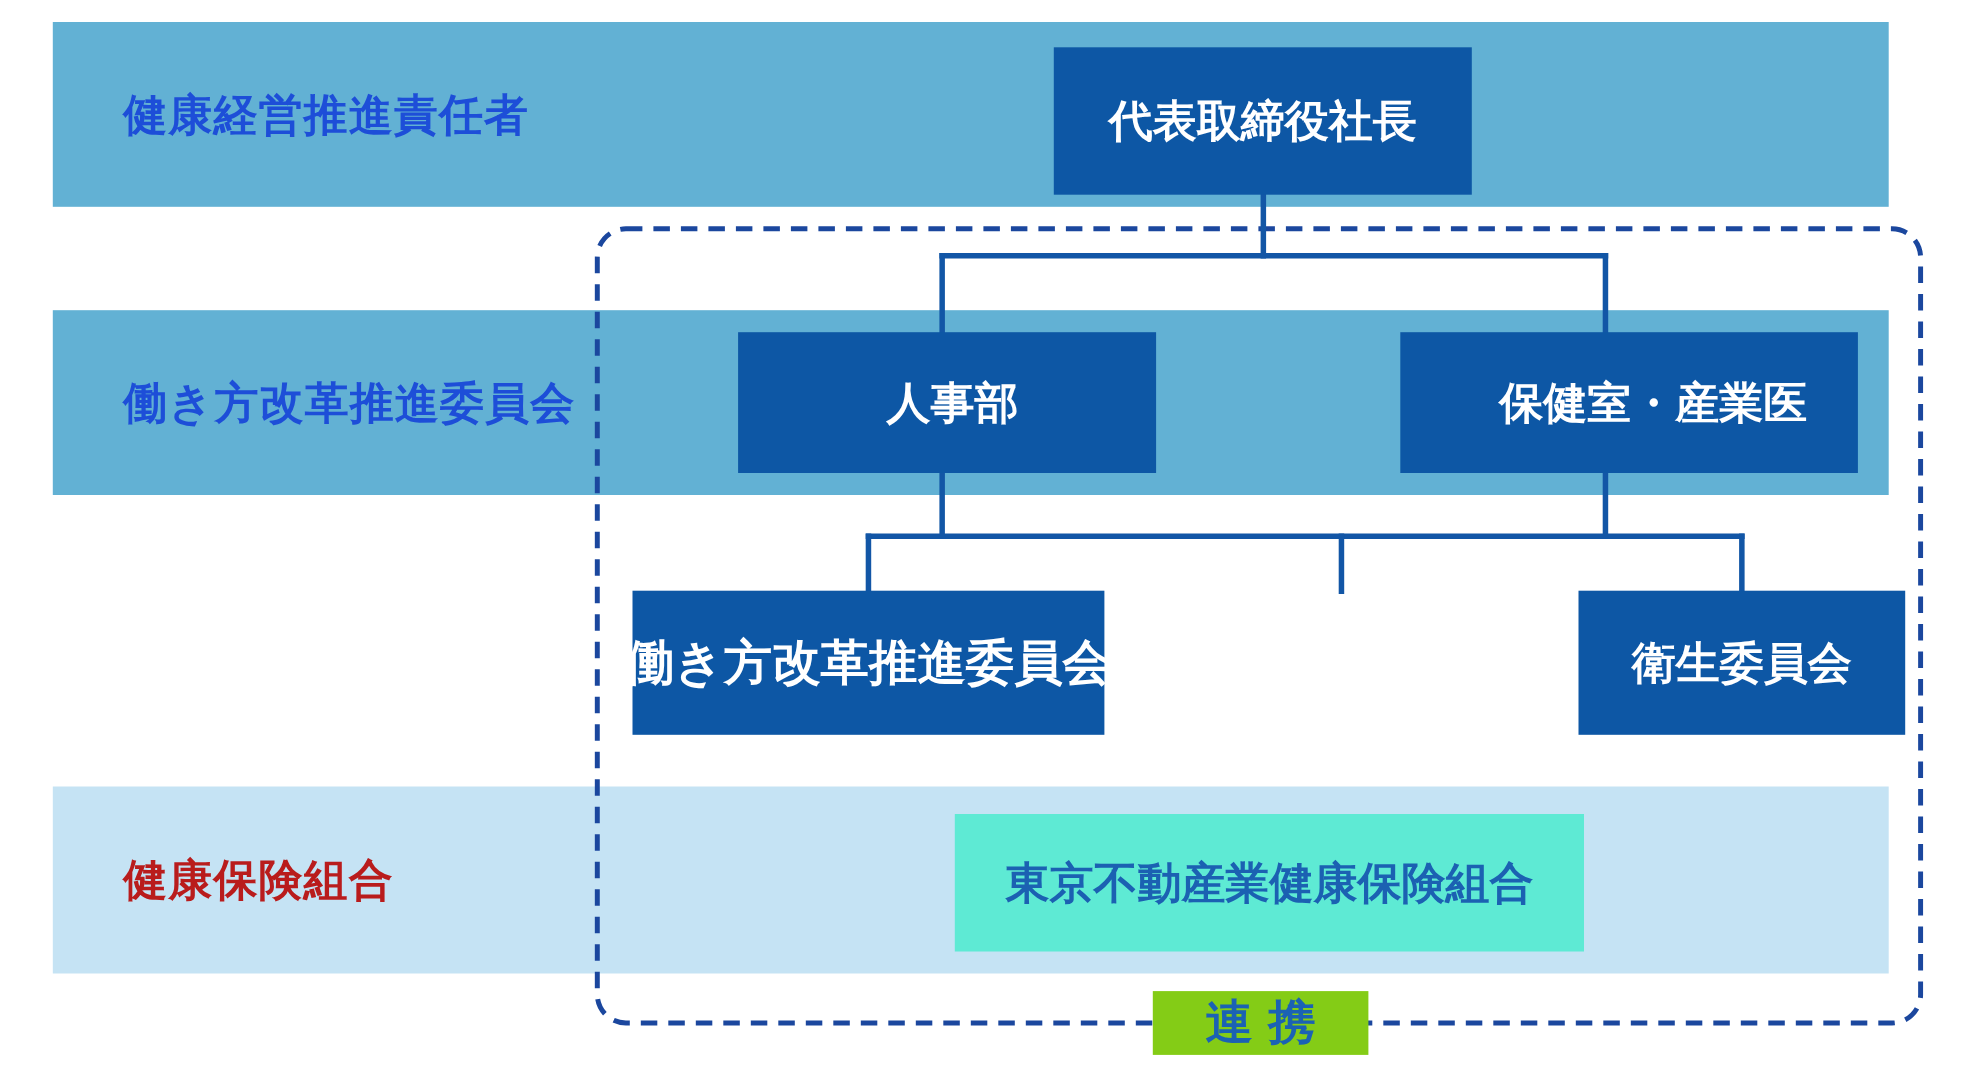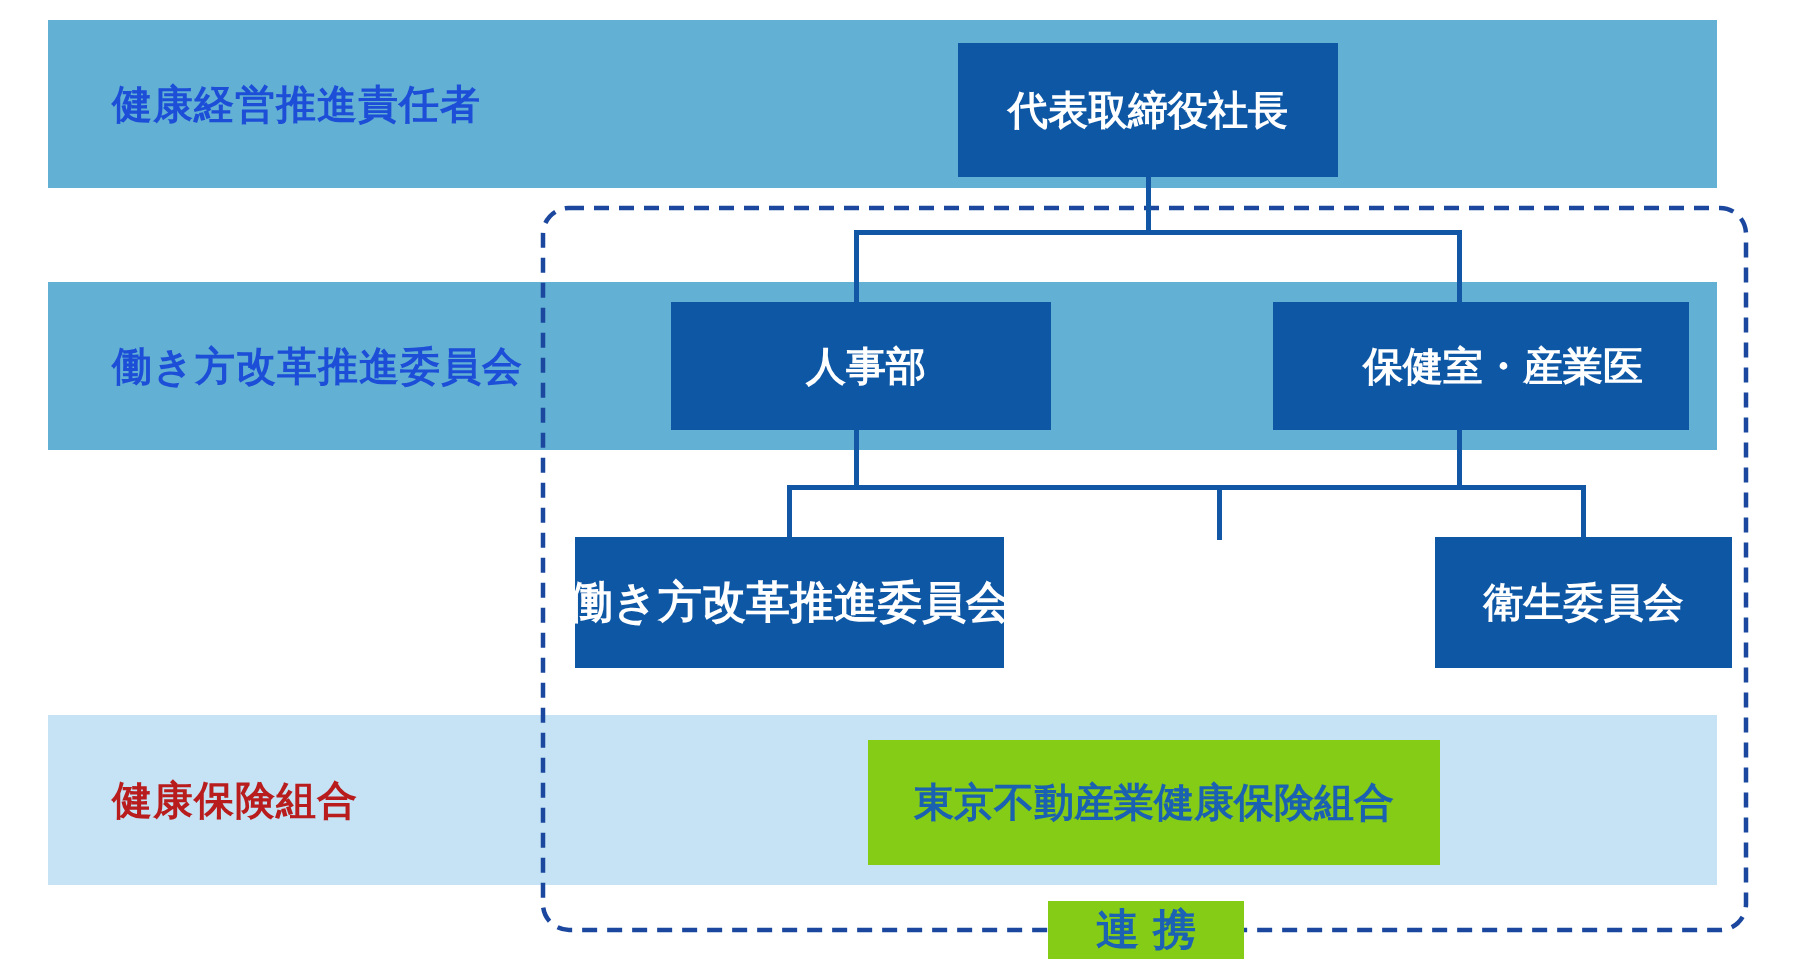--- a/index.html
+++ b/index.html
@@ -68,21 +68,21 @@
     white-space: nowrap;
     z-index: 5;
   }
   .node.dark {
     background: #0d57a5;
     color: #ffffff;
     font-size: 40px;
   }
   .node.dark.small-text { font-size: 44px; }
   .node.white {
-    background: #84cc16;
+    background: #5eead4;
     color: #1b61b2;
     font-size: 40px;
     z-index: 3;
   }
 
   
   .coop-label {
     position: absolute;
     left: 1048px;
     top: 901px;

